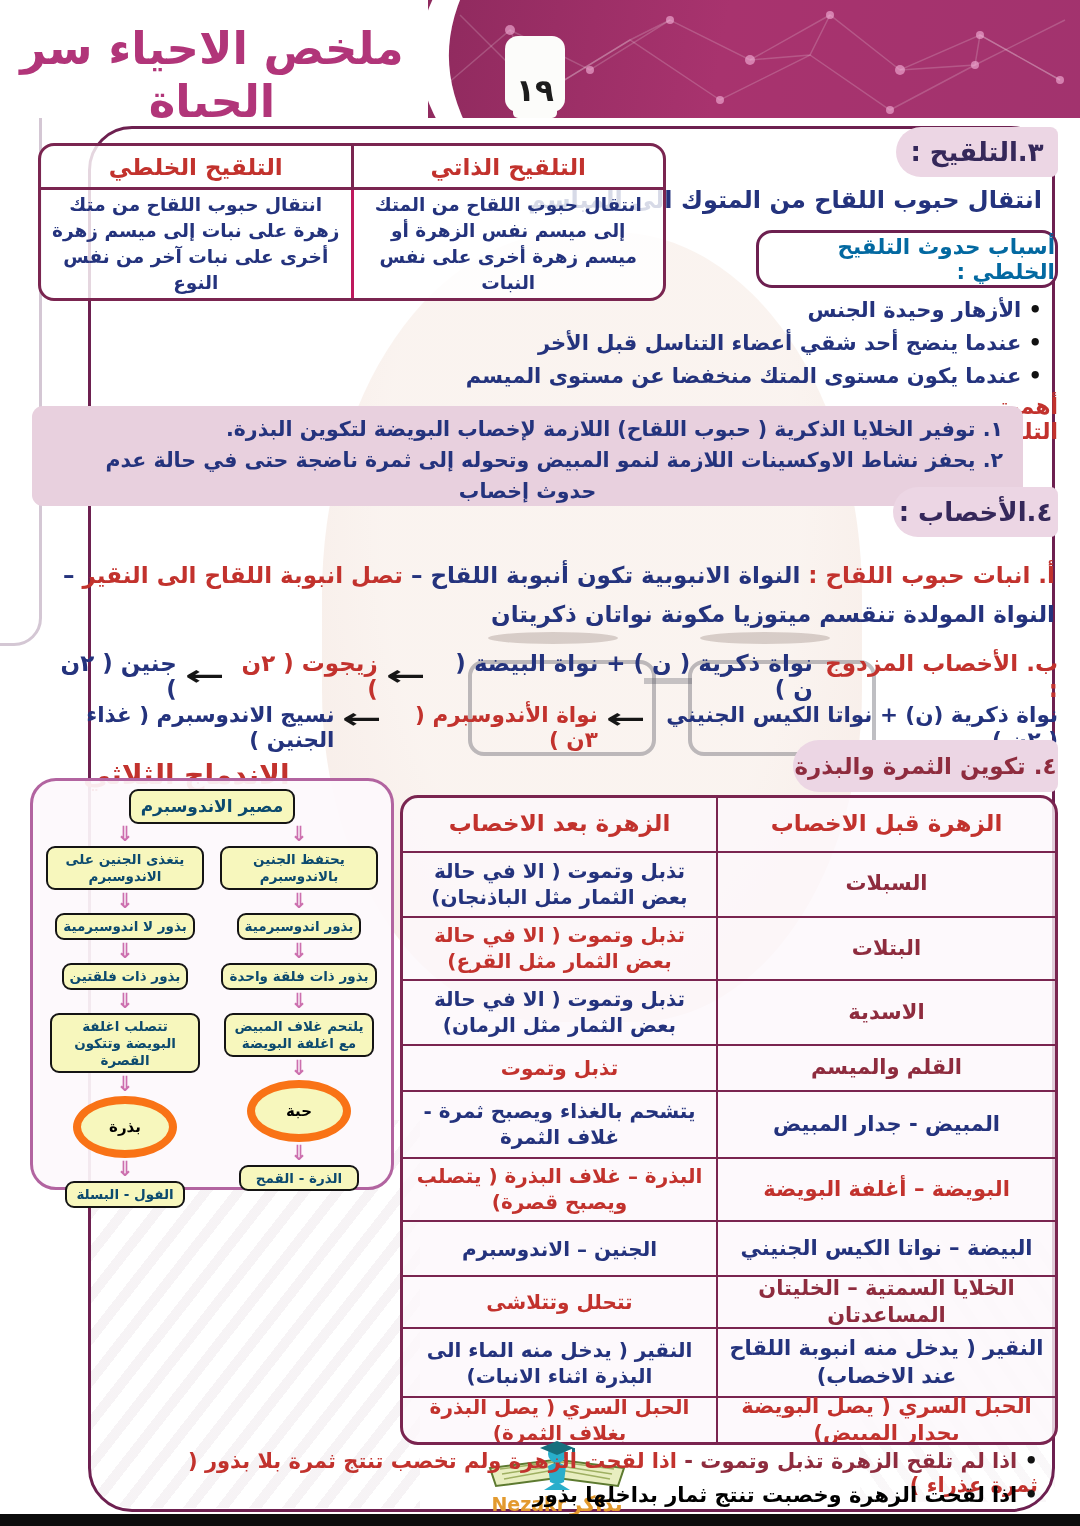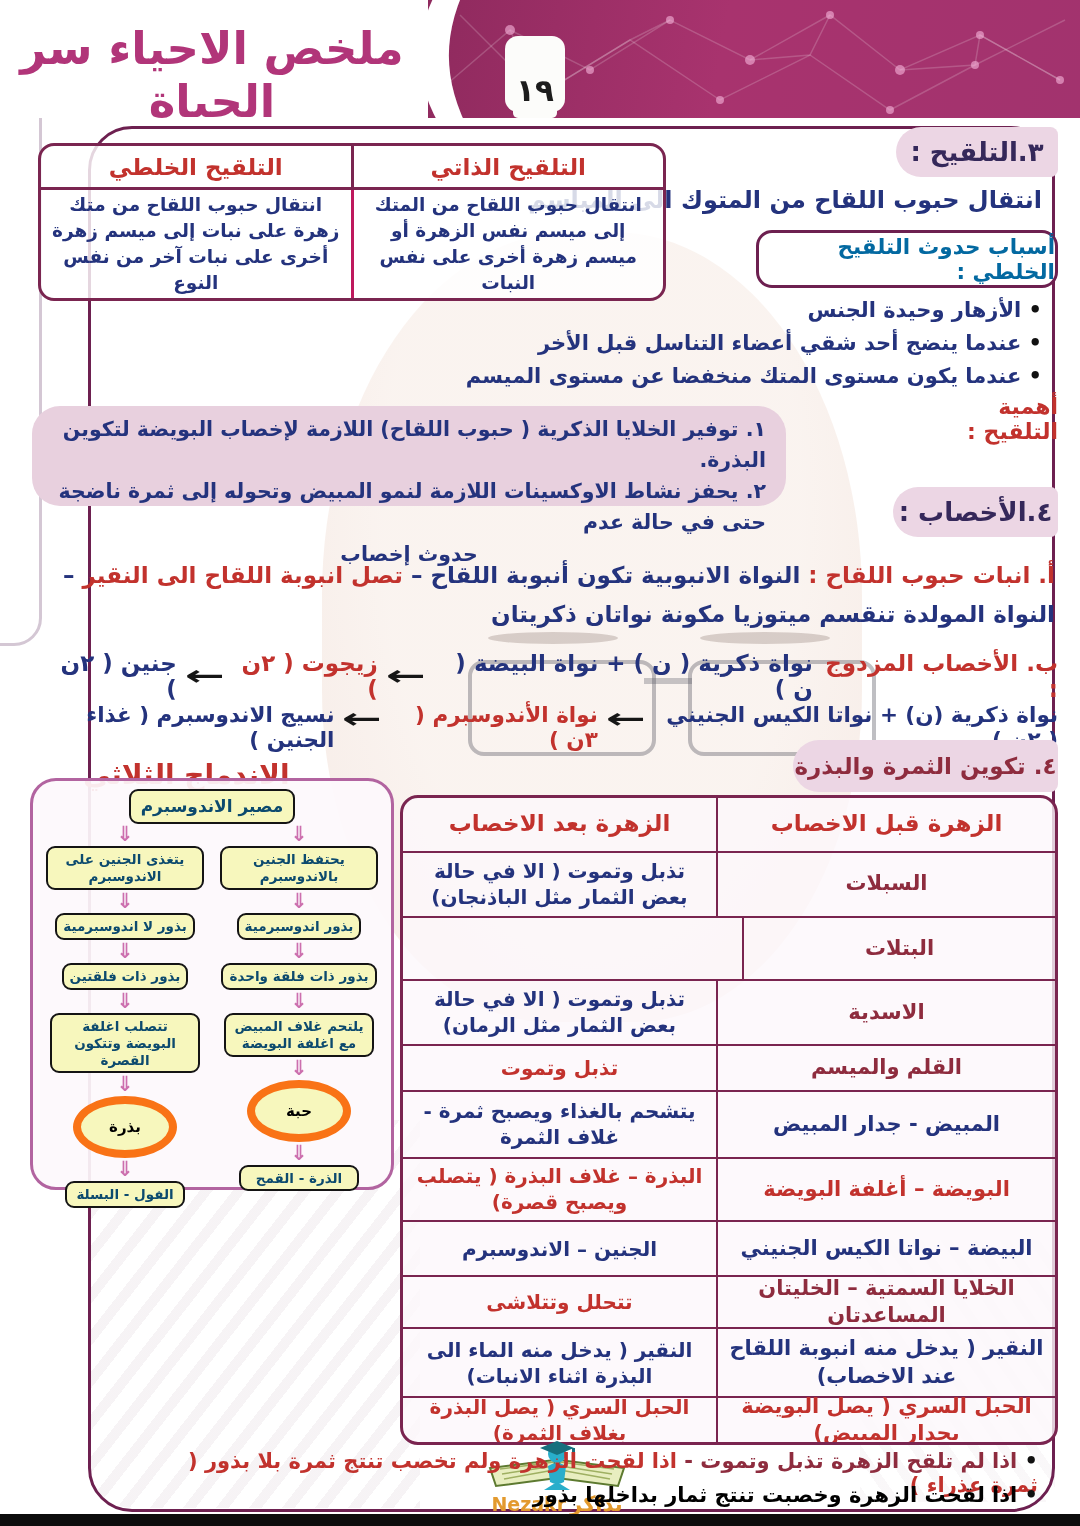--- a/index.html
+++ b/index.html
@@ -63,21 +63,21 @@
   .def-line{position:absolute;left:500px;top:186px;width:542px;direction:rtl;text-align:right;
             font-size:24px;font-weight:bold;color:#24337d;z-index:2;}
   .causes-box{position:absolute;left:756px;top:230px;width:302px;height:58px;background:#fff;border:3px solid #6d2050;
               border-radius:16px;display:flex;align-items:center;justify-content:center;direction:rtl;
               font-size:21.5px;font-weight:bold;color:#0369a1;z-index:2;box-sizing:border-box;}
   .causes{position:absolute;left:260px;top:294px;width:782px;direction:rtl;z-index:2;}
   .cause{text-align:right;font-size:21px;font-weight:bold;color:#24337d;line-height:1.58;}
   .cause::before{content:"•  ";color:#111;}
   .importance-label{position:absolute;left:922px;top:394px;width:136px;direction:rtl;text-align:right;
                     font-size:22px;font-weight:bold;color:#c2322d;z-index:2;}
-  .importance-box{position:absolute;left:32px;top:406px;width:754px;height:100px;background:#e8d0de;border-radius:28px;
+  .importance-box{position:absolute;left:32px;top:406px;width:991px;height:100px;background:#e8d0de;border-radius:11px;
                   direction:rtl;padding:8px 20px;box-sizing:border-box;font-size:20.5px;font-weight:bold;
                   color:#24337d;line-height:1.52;text-align:right;z-index:2;}
   .importance-box .l3{text-align:center;}
 
   
   .germ{position:absolute;left:55px;top:556px;width:1000px;direction:rtl;text-align:right;
         font-size:23px;font-weight:bold;line-height:1.7;z-index:2;}
   .eq{position:absolute;direction:rtl;display:flex;align-items:center;gap:10px;font-weight:bold;z-index:2;}
   #eq1{left:50px;top:650px;width:1008px;font-size:23px;}
   #eq2{left:38px;top:702px;width:1020px;font-size:21.5px;align-items:flex-start;}
@@ -271,20 +271,21 @@
     <div class="frow first fhead" style="flex:55 0 0">
       <div>الزهرة قبل الاخصاب</div>
       <div>الزهرة بعد الاخصاب</div>
     </div>
     <div class="frow" style="flex:66 0 0">
       <div class="fcell-b c-maroon">السبلات</div>
       <div class="fcell-a c-navy">تذبل وتموت ( الا في حالة بعض الثمار مثل الباذنجان)</div>
     </div>
     <div class="frow" style="flex:64 0 0">
       <div class="fcell-b c-maroon">البتلات</div>
+      <div class="fcell-a c-red">تذبل وتموت ( الا في حالة بعض الثمار مثل القرع)</div>
     </div>
     <div class="frow" style="flex:66 0 0">
       <div class="fcell-b c-maroon">الاسدية</div>
       <div class="fcell-a c-navy">تذبل وتموت ( الا في حالة بعض الثمار مثل الرمان)</div>
     </div>
     <div class="frow" style="flex:46 0 0">
       <div class="fcell-b c-maroon">القلم والميسم</div>
       <div class="fcell-a c-red">تذبل وتموت</div>
     </div>
     <div class="frow" style="flex:68 0 0">

